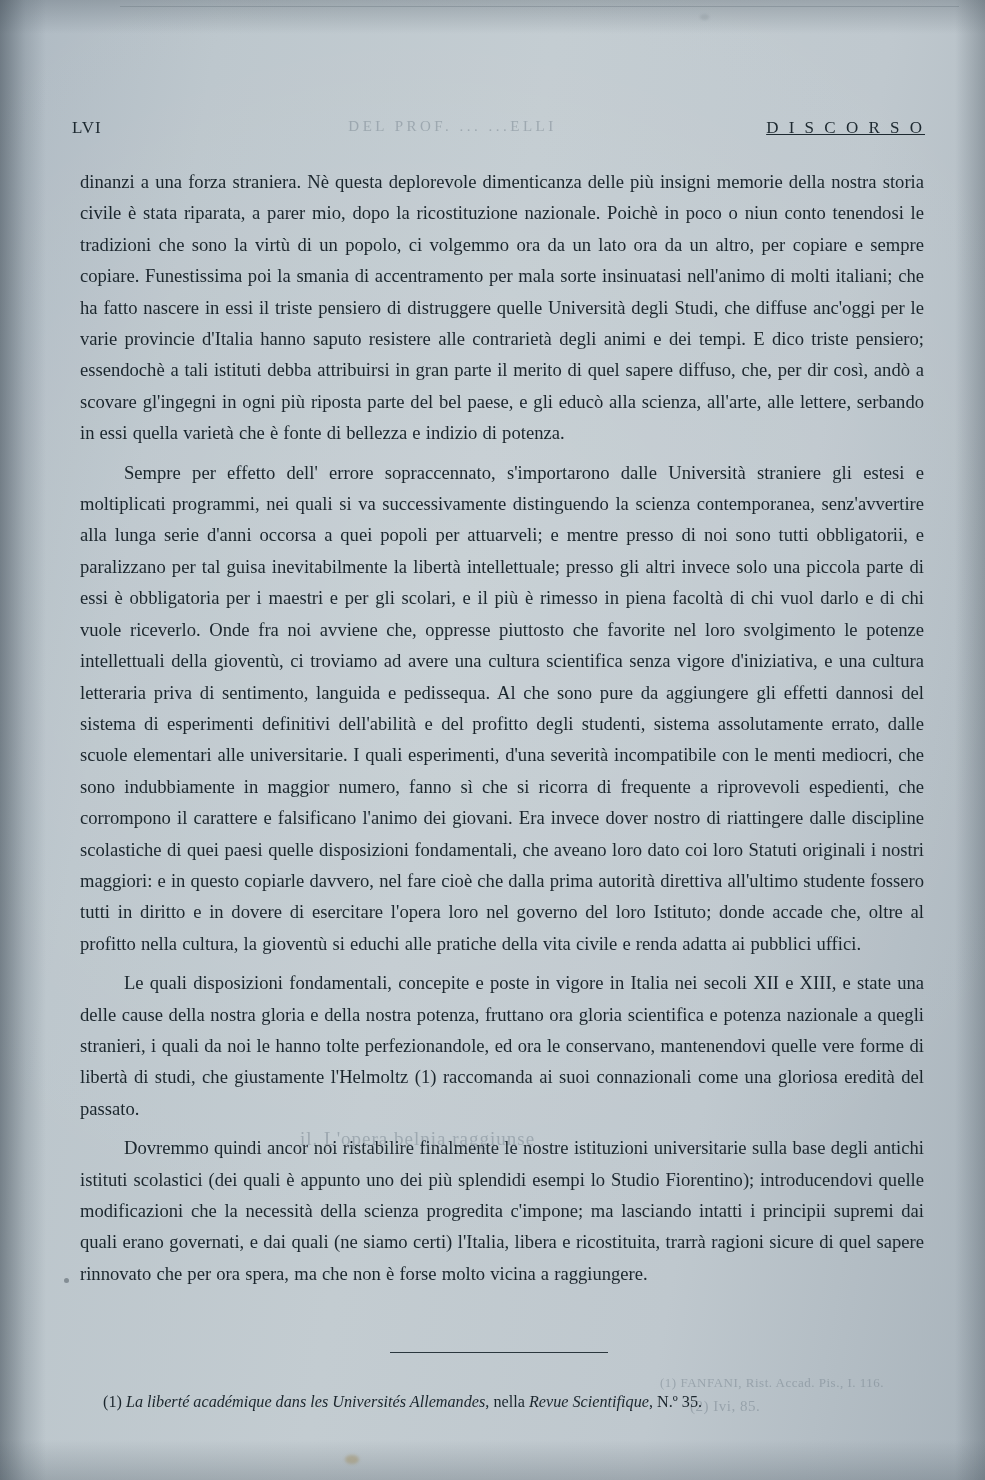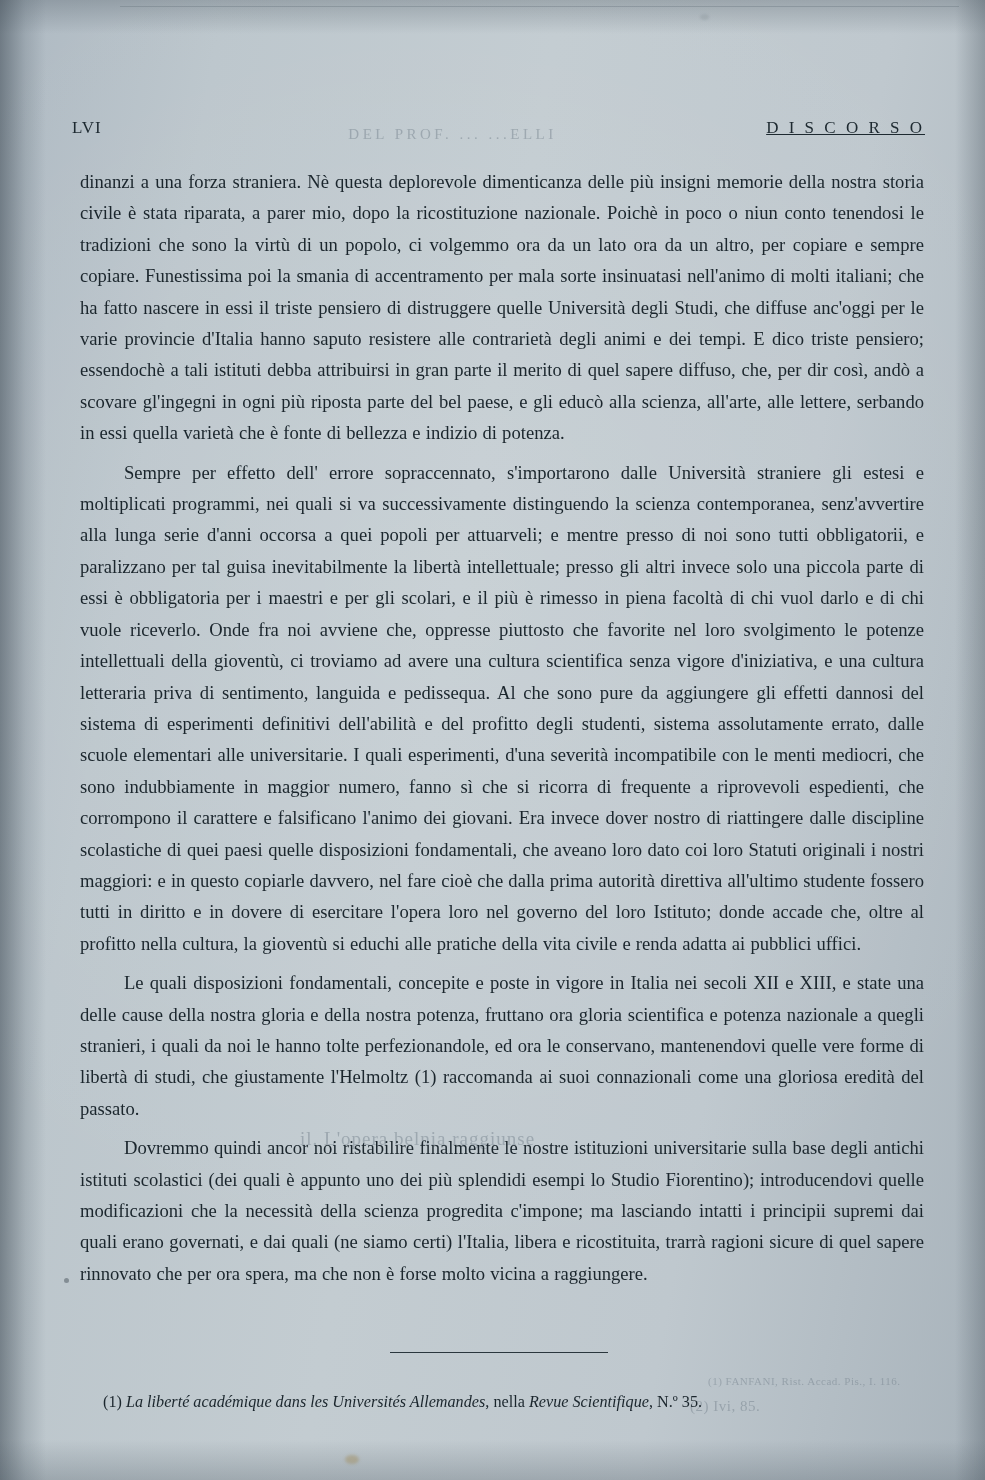--- a/index.html
+++ b/index.html
@@ -100,24 +100,23 @@
     font-size: 15px;
     letter-spacing: 2px;
     pointer-events: none;
     user-select: none;
   }
   .ghost-head {
     top: 118px;
     left: 50%;
     transform: translateX(-50%) translateX(-40px);
     letter-spacing: 3.5px;
-    margin-top: 8px;
   }
   .ghost-line-1 { top: 1128px; left: 300px; letter-spacing: 1px; font-size: 19px; }
-  .ghost-line-2 { top: 1375px; left: 708px; font-size: 11px; letter-spacing: 0.5px;}
+  .ghost-line-2 { top: 1375px; left: 660px; font-size: 13px; letter-spacing: 0.5px;}
   .ghost-line-3 { top: 1398px; left: 690px; font-size: 15px; letter-spacing: 0.5px;}
 
   
   .body-block {
     position: absolute;
     top: 158px;
     left: 72px;
     width: 860px;
   }
   p.para {

